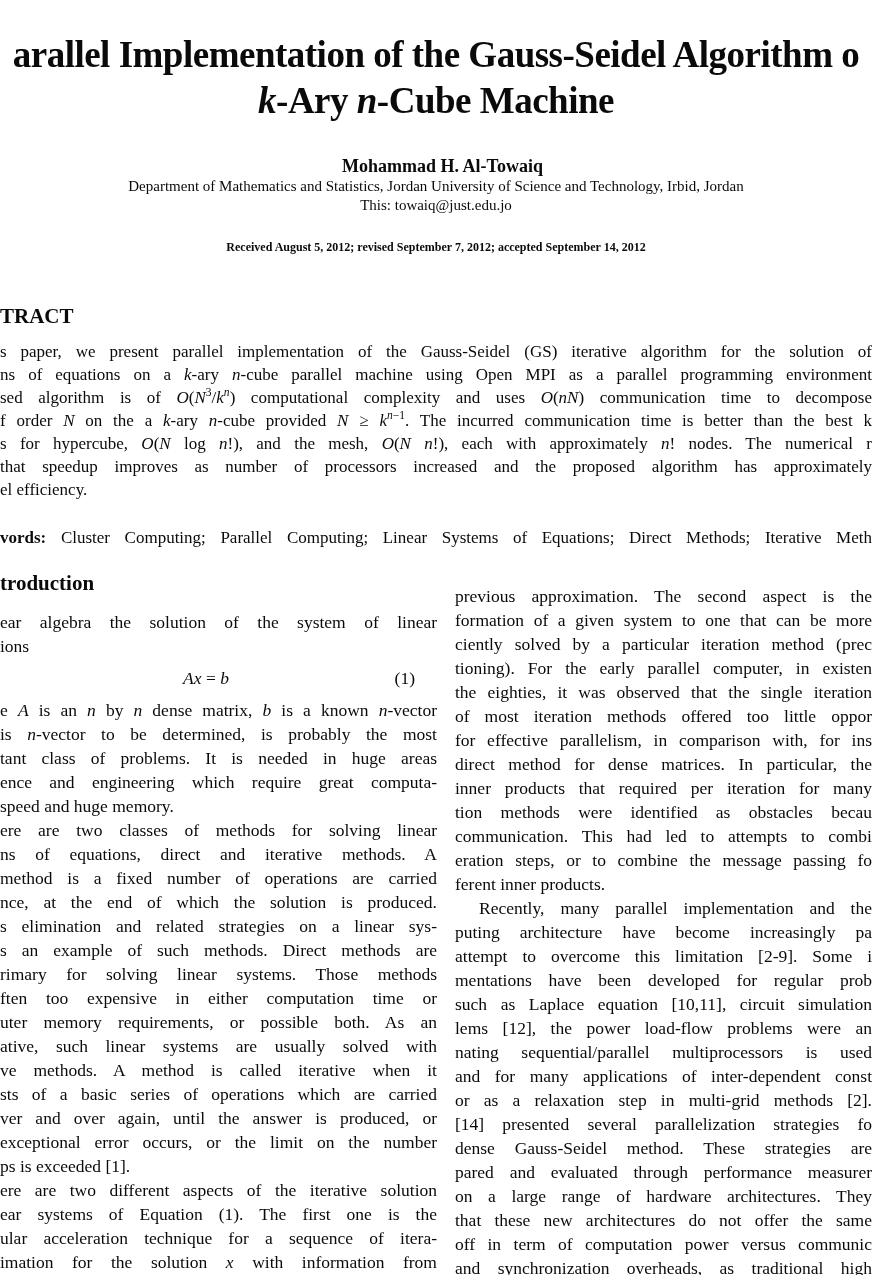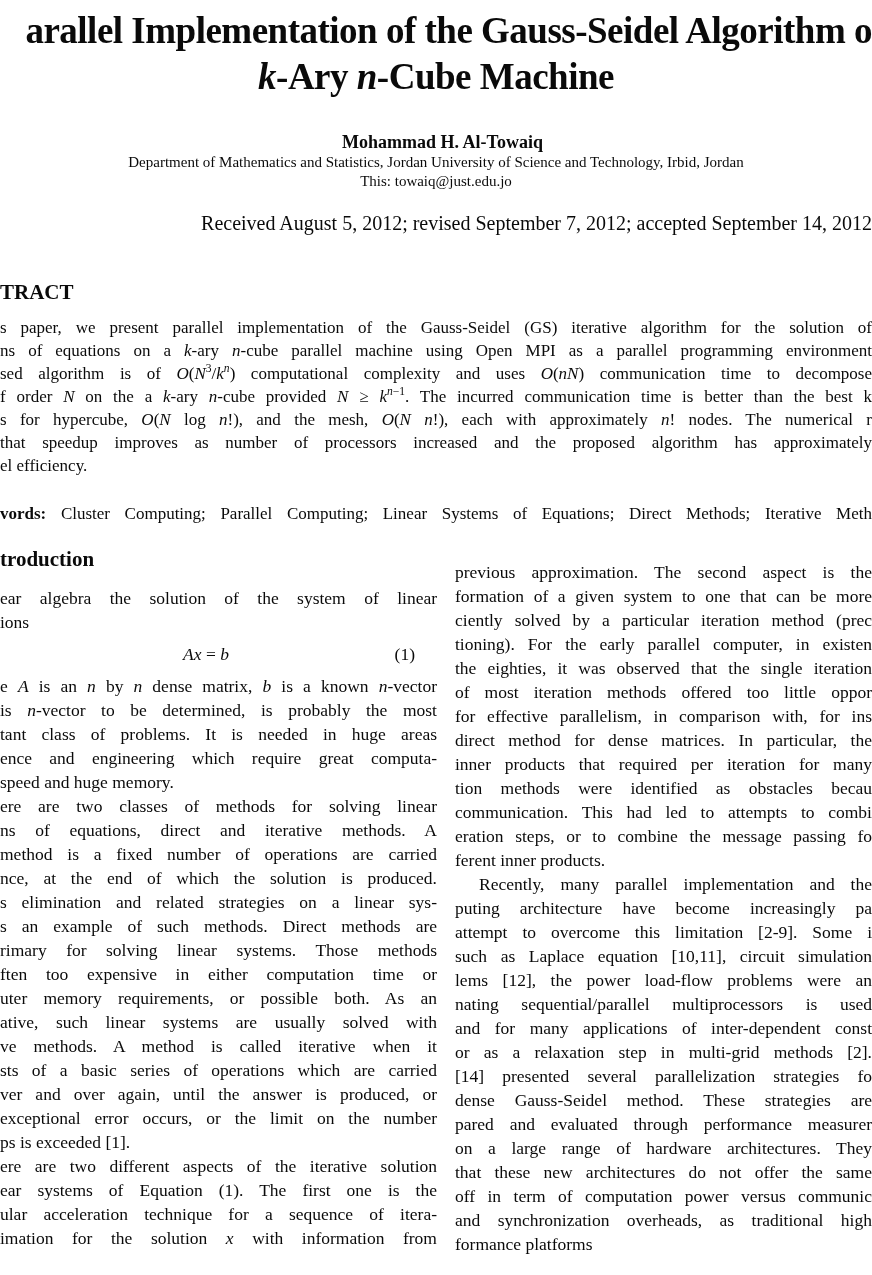--- a/index.html
+++ b/index.html
@@ -3,25 +3,25 @@
 <meta charset="utf-8">
 <style>
   html,body{margin:0;padding:0;background:#ffffff;}
   body{width:872px;height:1275px;overflow:hidden;color:#0a0a0a;
        font-family:"Liberation Serif",serif;}
   .page{position:relative;width:872px;height:1275px;overflow:hidden;background:#ffffff;}
 
   
   .title{font-weight:bold;text-align:center;white-space:nowrap;
          font-size:37px;line-height:46px;letter-spacing:-0.5px;}
-  .title.l1{margin-top:8px;text-align:right;}
+  .title.l1{margin-top:32px;}
   .author{margin-top:31px;text-align:center;font-weight:bold;font-size:18px;line-height:22px;padding-left:13px;}
   .affil{text-align:center;font-size:15px;line-height:19px;}
   .email{text-align:center;font-size:15px;line-height:19px;}
-  .received{margin-top:22px;text-align:right;font-size:20px;line-height:20px;}
+  .received{margin-top:22px;text-align:center;font-size:12px;line-height:20px;font-weight:bold;}
 
   
   .sec-head{font-size:21px;font-weight:bold;margin:0;font-family:"Liberation Serif",serif;}
   .abs-head{margin-top:47px;margin-bottom:11px;}
   .intro-head{margin-bottom:14px;}
 
   
   .tl{overflow:hidden;}
   .tl.just{text-align:justify;text-align-last:justify;}
   .tl.ind{text-indent:24px;}
@@ -116,20 +116,21 @@
           <div class="tl just">for effective parallelism, in comparison with, for ins</div>
           <div class="tl just">direct method for dense matrices. In particular, the</div>
           <div class="tl just">inner products that required per iteration for many</div>
           <div class="tl just">tion methods were identified as obstacles becau</div>
           <div class="tl just">communication. This had led to attempts to combi</div>
           <div class="tl just">eration steps, or to combine the message passing fo</div>
           <div class="tl">ferent inner products.</div>
           <div class="tl just ind">Recently, many parallel implementation and the</div>
           <div class="tl just">puting architecture have become increasingly pa</div>
           <div class="tl just">attempt to overcome this limitation [2-9]. Some i</div>
+          <div class="tl just">mentations have been developed for regular prob</div>
           <div class="tl just">such as Laplace equation [10,11], circuit simulation</div>
           <div class="tl just">lems [12], the power load-flow problems were an</div>
           <div class="tl just">nating sequential/parallel multiprocessors is used</div>
           <div class="tl just">and for many applications of inter-dependent const</div>
           <div class="tl just">or as a relaxation step in multi-grid methods [2].</div>
           <div class="tl just">[14] presented several parallelization strategies fo</div>
           <div class="tl just">dense Gauss-Seidel method. These strategies are</div>
           <div class="tl just">pared and evaluated through performance measurer</div>
           <div class="tl just">on a large range of hardware architectures. They</div>
           <div class="tl just">that these new architectures do not offer the same</div>

